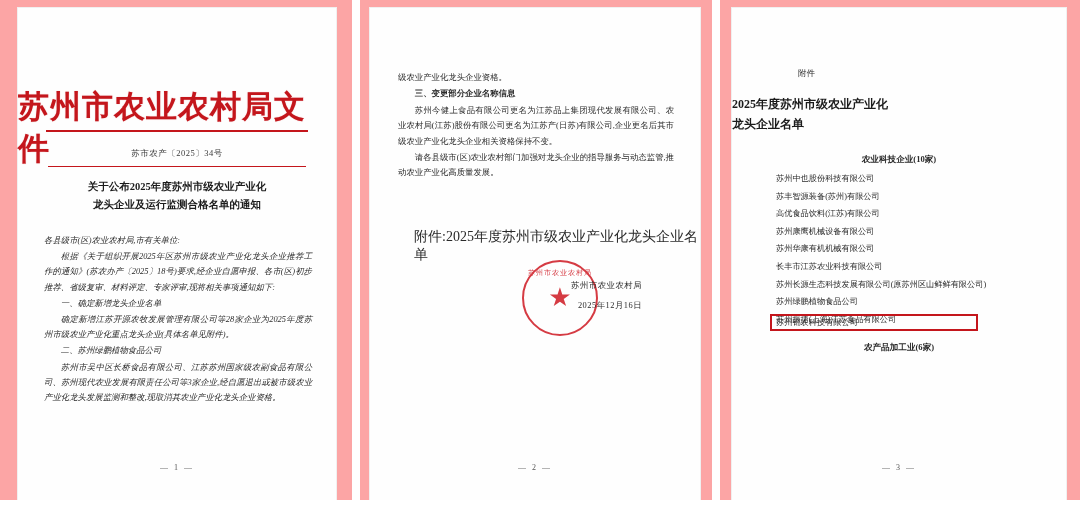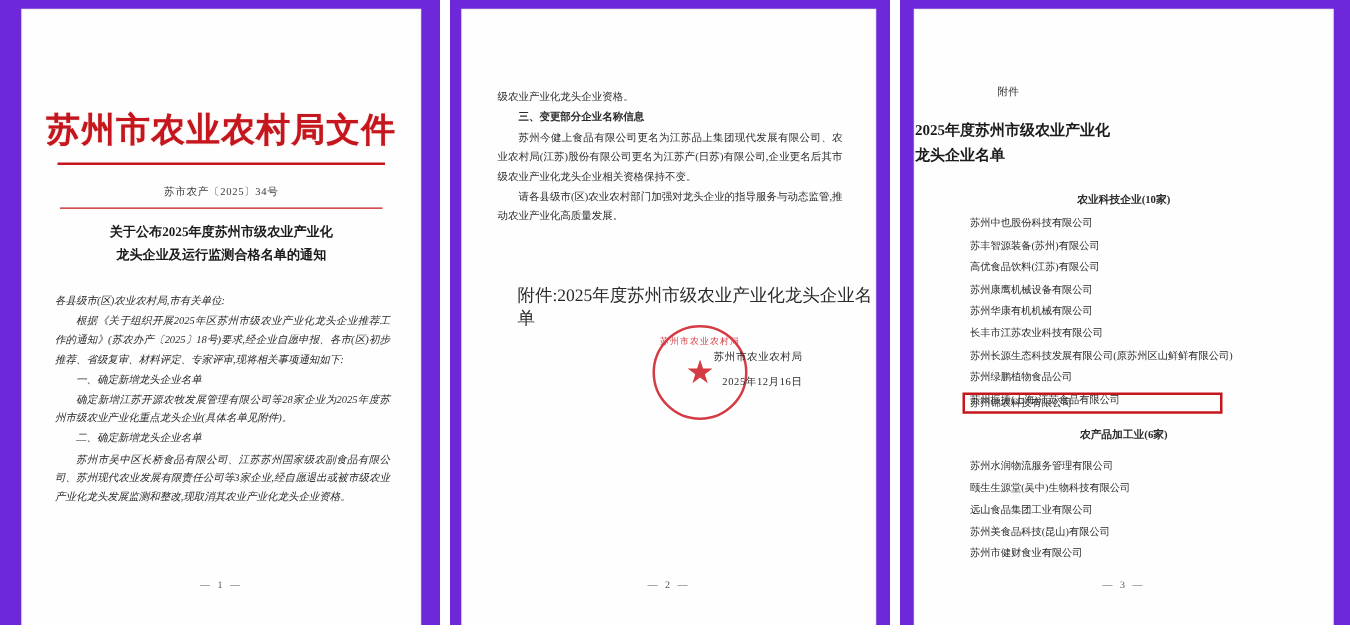--- a/index.html
+++ b/index.html
@@ -10,44 +10,44 @@
   body {
     width: 1080px;
     height: 512px;
     font-family: "Liberation Serif", "DejaVu Serif", serif;
     overflow: hidden;
   }
   .scan {
     position: absolute;
     top: 0;
     height: 500px;
-    background: #6d28d9;
+    background: #fca5a5;
     overflow: hidden;
   }
   .page1 { left: 0px;   width: 352px; }
   .page2 { left: 360px; width: 352px; }
   .page3 { left: 720px; width: 360px; }
 
   .sheet {
     position: absolute;
     background: #fefefe;
     box-shadow: 0 0 0 1px #f0f0f0;
   }
   .p1sheet { left: 18px;  top: 8px; width: 318px; height: 496px; }
   .p2sheet { left: 10px;  top: 8px; width: 330px; height: 496px; }
   .p3sheet { left: 12px;  top: 8px; width: 334px; height: 496px; }
 
   
   .doc-title {
     position: absolute;
     left: 0; right: 0;
     top: 78px;
-    text-align: center;
+    text-align: left;
     color: #c4161c;
-    font-size: 27px;
+    font-size: 31px;
     font-weight: bold;
     letter-spacing: 1px;
     font-family: "Liberation Serif", "DejaVu Serif", serif;
     text-shadow: 0 0 1px rgba(196,22,28,0.4);
   }
   .red-rule {
     position: absolute;
     left: 28px; right: 28px;
     top: 122px;
     height: 2px;
@@ -236,21 +236,21 @@
     <div class="thin-rule"></div>
     <div class="subject">
       <div>关于公布2025年度苏州市级农业产业化</div>
       <div>龙头企业及运行监测合格名单的通知</div>
     </div>
     <div class="body-text">
       <p>各县级市(区)农业农村局,市有关单位:</p>
       <p class="indent">根据《关于组织开展2025年区苏州市级农业产业化龙头企业推荐工作的通知》(苏农办产〔2025〕18号)要求,经企业自愿申报、各市(区)初步推荐、省级复审、材料评定、专家评审,现将相关事项通知如下:</p>
       <p class="indent">一、确定新增龙头企业名单</p>
       <p class="indent">确定新增江苏开源农牧发展管理有限公司等28家企业为2025年度苏州市级农业产业化重点龙头企业(具体名单见附件)。</p>
-      <p class="indent">二、确定新增龙头企业名单</p>
+      <p class="indent">二、苏州绿鹏植物食品公司</p>
       <p class="indent">苏州市吴中区长桥食品有限公司、江苏苏州国家级农副食品有限公司、苏州现代农业发展有限责任公司等3家企业,经自愿退出或被市级农业产业化龙头发展监测和整改,现取消其农业产业化龙头企业资格。</p>
     </div>
     <div class="page-num">— 1 —</div>
   </div>
 </div>
 
 <div class="scan page2">
   <div class="sheet p2sheet">
     <div class="p2body">
       <p>级农业产业化龙头企业资格。</p>
@@ -289,23 +289,16 @@
       <div>长丰市江苏农业科技有限公司</div>
       <div>苏州长源生态科技发展有限公司(原苏州区山鲜鲜有限公司)</div>
       <div>苏州绿鹏植物食品公司</div>
       <div>苏州振捷(上海)江苏食品有限公司</div>
     </div>
 
     <div class="highlight-row"></div>
     <div class="highlight-text">苏州锦农科技有限公司</div>
 
     <div class="section-head sec2">农产品加工业(6家)</div>
-    <div class="name-list list2">
-      <div>苏州水润物流服务管理有限公司</div>
-      <div>颐生生源堂(吴中)生物科技有限公司</div>
-      <div>远山食品集团工业有限公司</div>
-      <div>苏州美食品科技(昆山)有限公司</div>
-      <div>苏州市健财食业有限公司</div>
-    </div>
 
     <div class="page-num">— 3 —</div>
   </div>
 </div>
 
 </body></html>

